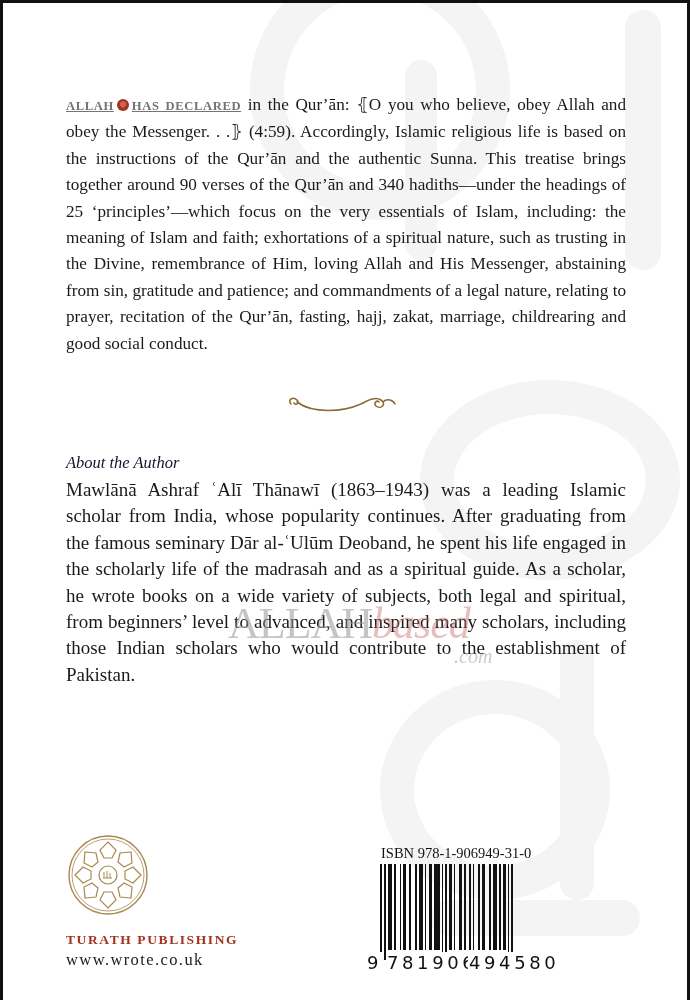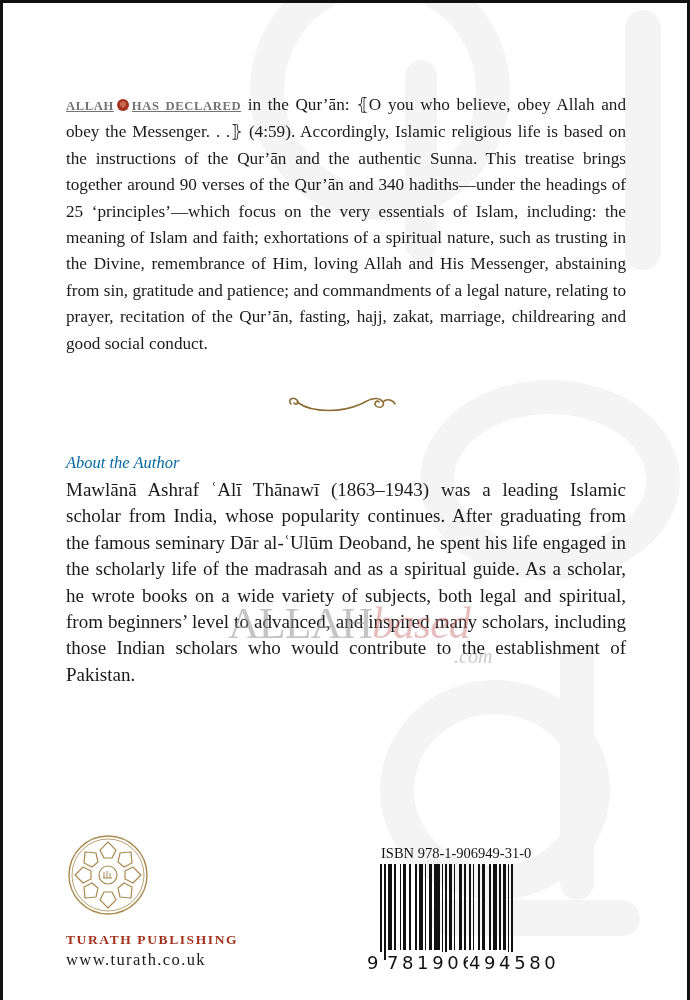--- a/index.html
+++ b/index.html
@@ -9,21 +9,21 @@
     .watermark { position: absolute; inset: 0; pointer-events: none; overflow: hidden; }
     .wm-shape { position: absolute; border: 34px solid #f4f4f4; border-radius: 50%; }
     .wm-bar { position: absolute; background: #f4f4f4; border-radius: 18px; }
 
     .intro { position: absolute; left: 66px; top: 92px; width: 560px; font-size: 17.2px; line-height: 26.4px; text-align: justify; }
     .lead { color: #737373; font-weight: bold; font-size: 12.6px; letter-spacing: 0.6px; text-decoration: underline; }
     .glyph { display: inline-block; width: 12px; height: 12px; border-radius: 50%; background: radial-gradient(circle at 50% 45%, #c9644e 0 35%, #a3321e 36% 100%); vertical-align: -1px; margin: 0 3px; }
 
     .ornament { position: absolute; left: 283px; top: 392px; width: 120px; height: 22px; }
 
-    .about-head { position: absolute; left: 66px; top: 453px; font-style: italic; color: #0369a1; font-size: 16.5px; }
+    .about-head { position: absolute; left: 66px; top: 453px; font-style: italic; color: #0f172a; font-size: 16.5px; }
     .about { position: absolute; left: 66px; top: 477px; width: 560px; font-size: 19px; line-height: 26.4px; text-align: justify; }
 
     .zamzam { position: absolute; left: 228px; top: 598px; font-size: 44px; letter-spacing: -1px; color: rgba(150,150,150,0.55); font-family: "Liberation Serif", serif; }
     .zamzam .direct { color: rgba(200,110,110,0.45); font-style: italic; }
     .zamzam-com { position: absolute; left: 454px; top: 645px; font-size: 20px; font-style: italic; color: rgba(150,150,150,0.5); }
 
     .logo { position: absolute; left: 67px; top: 834px; width: 82px; height: 82px; }
     .pub-name { position: absolute; left: 66px; top: 932px; color: #a3321e; font-size: 13.5px; font-weight: bold; letter-spacing: 1.6px; }
     .pub-url { position: absolute; left: 66px; top: 950px; font-size: 16.5px; letter-spacing: 1.4px; color: #1a1a1a; }
 
@@ -71,21 +71,21 @@
     <path d="M74 41 l-8 -8 l-8 4 l0 8 l8 4 z"></path>
     <path d="M18 18 l11 1 l2 9 l-6 5 l-8 -4 z"></path>
     <path d="M64 18 l-11 1 l-2 9 l6 5 l8 -4 z"></path>
     <path d="M18 64 l11 -1 l2 -9 l-6 -5 l-8 4 z"></path>
     <path d="M64 64 l-11 -1 l-2 -9 l6 -5 l8 4 z"></path>
     <circle cx="41" cy="41" r="9"></circle>
   </g>
   <path d="M37 44 l0 -6 M40 44 l0 -7 M43 44 l0 -5 M36 44 l9 0" stroke="#a8894f" stroke-width="1" fill="none"></path>
 </svg>
 <div class="pub-name">TURATH PUBLISHING</div>
-<div class="pub-url">www.turath.co.uk</div>
+<div class="pub-url">www.wrote.co.uk</div>
 
 <div class="isbn">ISBN 978-1-906949-31-0</div>
 <div class="barcode">
   <div class="bar tall" style="width:2px"></div>
     <div class="gap" style="width:2px"></div>
   <div class="bar tall" style="width:1.5px"></div>
     <div class="gap" style="width:2px"></div>
   <div class="bar" style="width:4px"></div>
     <div class="gap" style="width:2px"></div>
   <div class="bar" style="width:2px"></div>

